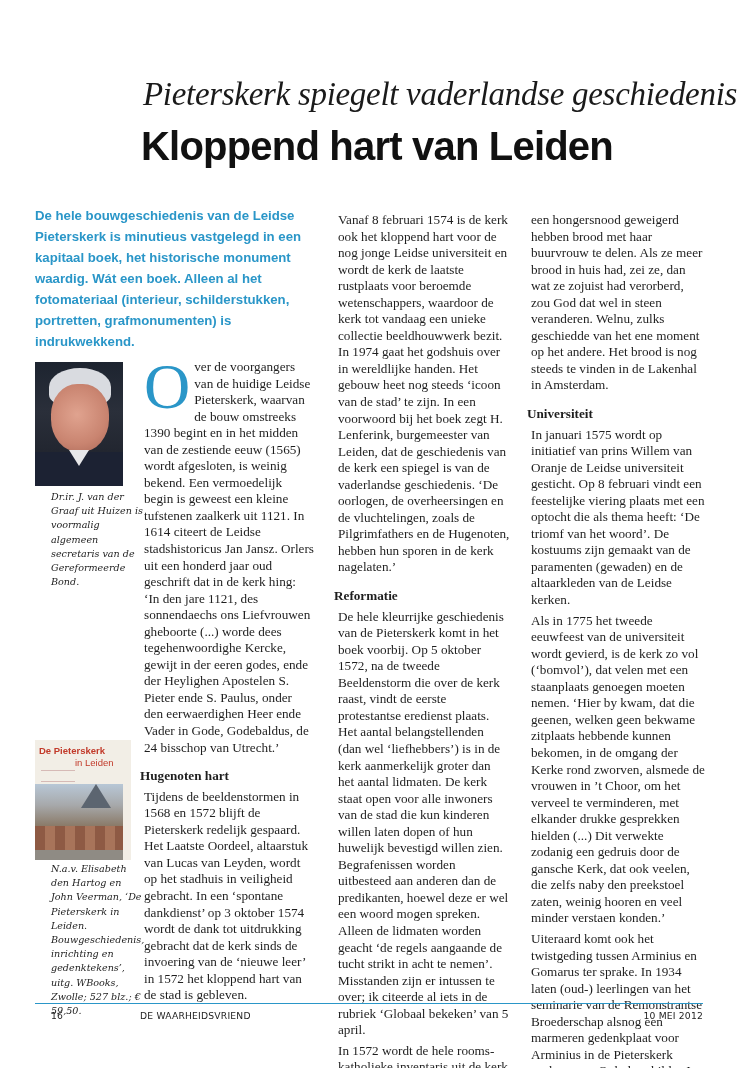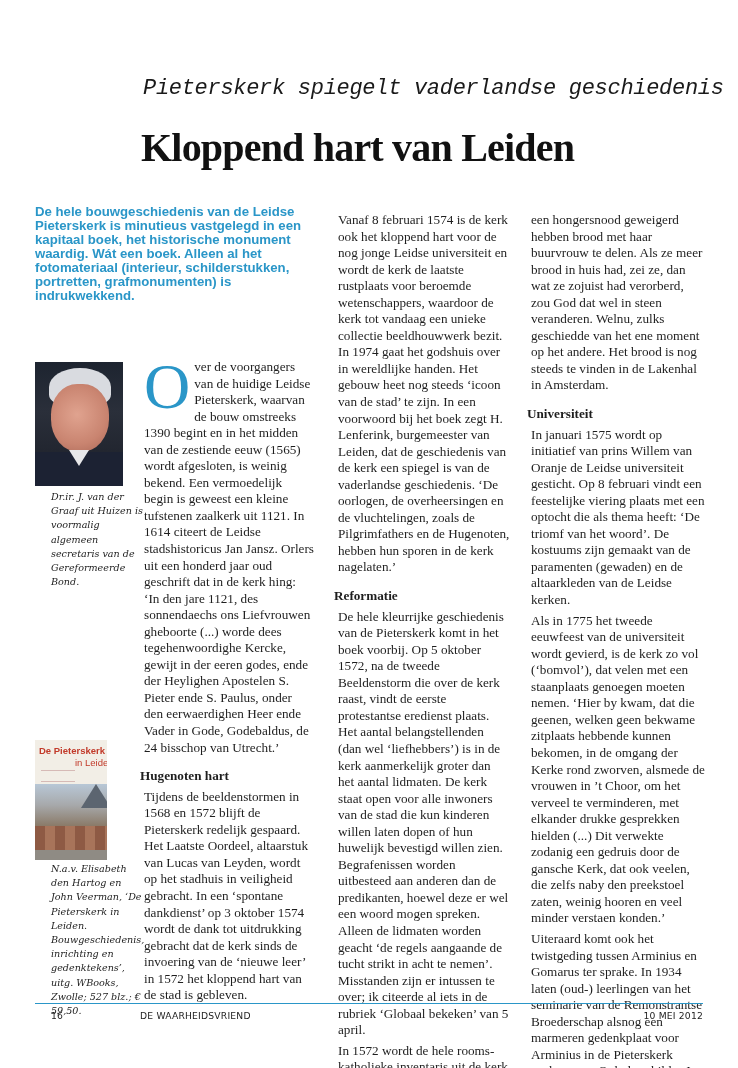--- a/index.html
+++ b/index.html
@@ -1,35 +1,35 @@
 <!DOCTYPE html>
 <html><head>
   <meta charset="utf-8">
   <style>
     html, body { margin: 0; padding: 0; background: #ffffff; }
     body { width: 738px; height: 1068px; position: relative; overflow: hidden; color: #1a1a1a; }
-    .kicker { position: absolute; left: 143px; top: 76px; font-family: Liberation Mono, monospace; font-style: italic; font-size: 22px; letter-spacing: -0.3px; color: #1a1a1a; white-space: nowrap; }
-    .headline { position: absolute; left: 141px; top: 124px; font-family: Liberation Serif, serif; font-weight: bold; font-size: 40px; letter-spacing: -0.8px; color: #111; white-space: nowrap; }
-    .intro { position: absolute; left: 35px; top: 205px; width: 285px; font-family: "Liberation Sans", sans-serif; font-weight: bold; font-size: 13.2px; line-height: 14px; color: #2a96c8; }
+    .kicker { position: absolute; left: 143px; top: 76px; font-family: Liberation Serif, serif; font-style: italic; font-size: 33px; letter-spacing: -0.3px; color: #1a1a1a; white-space: nowrap; }
+    .headline { position: absolute; left: 141px; top: 124px; font-family: Liberation Sans, sans-serif; font-weight: bold; font-size: 40px; letter-spacing: -0.8px; color: #111; white-space: nowrap; }
+    .intro { position: absolute; left: 35px; top: 205px; width: 285px; font-family: "Liberation Sans", sans-serif; font-weight: bold; font-size: 13.2px; line-height: 21px; color: #2a96c8; }
     .col { position: absolute; font-family: "Liberation Serif", serif; font-size: 13.2px; line-height: 16.55px; color: #1e1e1e; }
     .col p { margin: 4px; }
     .col h3 { margin: 12px 0 0 0; font-size: 13.2px; font-weight: bold; line-height: 16.55px; }
     .col1 { left: 140px; top: 355px; width: 178px; }
     .col2 { left: 334px; top: 208px; width: 180px; }
     .col3 { left: 527px; top: 208px; width: 182px; }
     .dropcap { float: left; font-family: "Liberation Serif", serif; font-size: 64px; line-height: 48px; color: #2a96c8; margin: 2px 4px 0 0; padding-top: 2px; }
     .photo { position: absolute; left: 35px; top: 362px; width: 88px; height: 124px; background: linear-gradient(180deg, #1d2430 0%, #2a2f3a 40%, #1b1e27 100%); overflow: hidden; }
     .photo .hair { position: absolute; left: 14px; top: 6px; width: 62px; height: 38px; background: #d9dbe0; border-radius: 50% 50% 30% 30%; }
     .photo .face { position: absolute; left: 16px; top: 22px; width: 58px; height: 68px; background: radial-gradient(circle at 45% 45%, #e0a38f 0%, #c98470 60%, #a96656 100%); border-radius: 45% 45% 48% 48%; }
     .photo .suit { position: absolute; left: 0; top: 90px; width: 88px; height: 40px; background: #1c2233; }
     .photo .collar { position: absolute; left: 34px; top: 88px; width: 20px; height: 16px; background: #e8e8ea; clip-path: polygon(0 0, 100% 0, 50% 100%); }
     .caption { position: absolute; font-family: "DejaVu Serif", serif; font-style: italic; font-size: 9.6px; line-height: 14.2px; color: #222; margin-left: 16px; }
     .caption1 { left: 35px; top: 490px; width: 92px; }
     .caption2 { left: 35px; top: 862px; width: 94px; }
-    .bookcover { position: absolute; left: 35px; top: 740px; width: 72px; height: 120px; background: #f2eee6; overflow: hidden; }
+    .bookcover { position: absolute; left: 35px; top: 740px; width: 96px; height: 120px; background: #f2eee6; overflow: hidden; }
     .bookcover .bt1 { position: absolute; left: 4px; top: 5px; font-family: "Liberation Sans", sans-serif; font-weight: bold; font-size: 9.5px; color: #c23a2a; white-space: nowrap; }
     .bookcover .bt2 { position: absolute; left: 40px; top: 17px; font-family: "Liberation Sans", sans-serif; font-weight: normal; font-size: 9.5px; color: #c23a2a; white-space: nowrap; }
     .bookcover .sub { position: absolute; left: 6px; top: 30px; width: 34px; height: 10px; border-top: 1px solid #b88; border-bottom: 1px solid #b88; opacity: 0.5; }
     .bookcover .church { position: absolute; left: 0; top: 44px; width: 88px; height: 70px; background: linear-gradient(180deg, #b8c7d6 0%, #a7a9ab 30%, #8a7a68 60%, #6d5a48 100%); }
     .bookcover .roof { position: absolute; left: 46px; top: 44px; width: 30px; height: 24px; background: #5c6570; clip-path: polygon(50% 0, 100% 100%, 0 100%); }
     .bookcover .houses { position: absolute; left: 0; top: 86px; width: 88px; height: 24px; background: repeating-linear-gradient(90deg, #8e5a44 0 10px, #a8745a 10px 20px); }
     .bookcover .ground { position: absolute; left: 0; top: 110px; width: 88px; height: 10px; background: #8f8b84; }
     .rule { position: absolute; left: 35px; top: 1003px; width: 668px; height: 1px; background: #2a96c8; }
     .footer { position: absolute; top: 1010px; font-family: "DejaVu Sans", sans-serif; font-size: 9.2px; letter-spacing: 0.2px; color: #222; white-space: nowrap; }
     .f-page { left: 35px; margin-left: 16px; }

